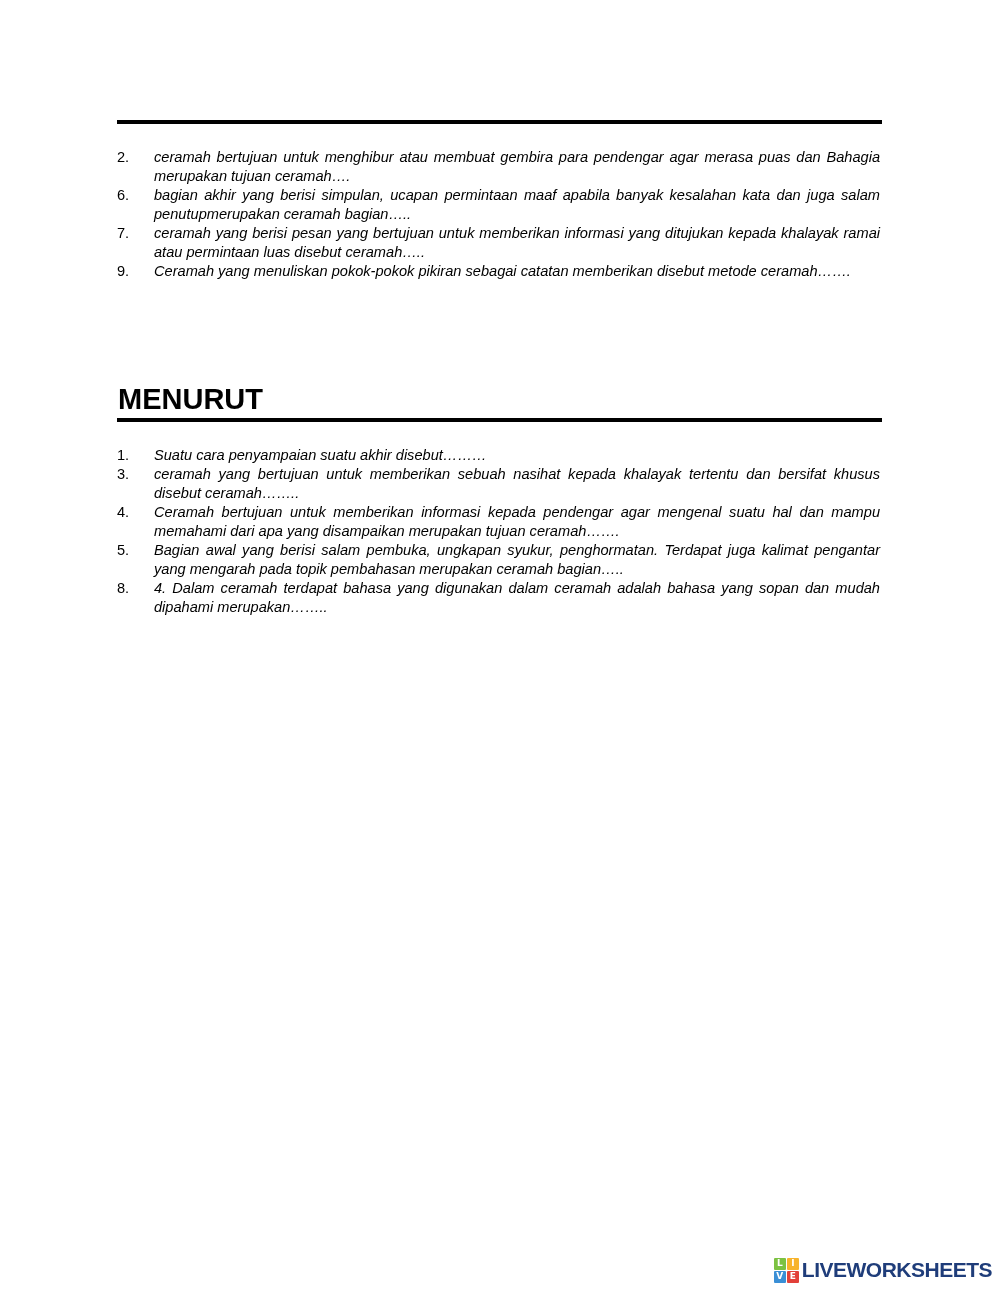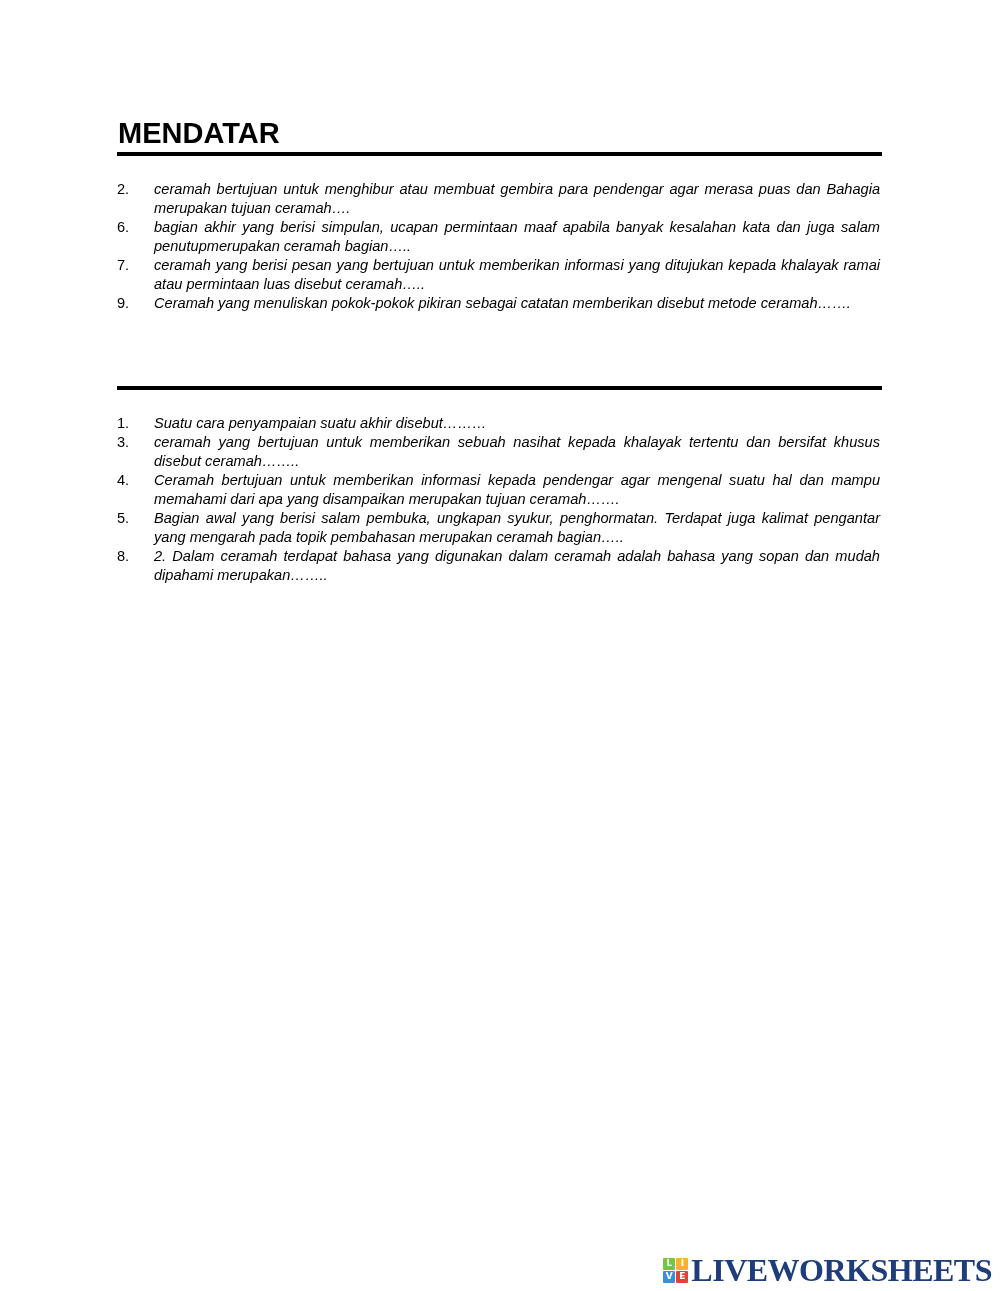--- a/index.html
+++ b/index.html
@@ -80,32 +80,31 @@
       font-size: 9px;
       font-weight: bold;
       color: #fff;
       display: flex;
       align-items: center;
       justify-content: center;
       border-radius: 1px;
       line-height: 1;
     }
     .logo-text {
-      font-family: Liberation Serif, serif;
+      font-family: Liberation Sans, sans-serif;
       font-weight: bold;
-      font-size: 32px;
+      font-size: 21px;
       letter-spacing: -0.5px;
       line-height: 30px;
     }
   </style>
 </head>
 <body>
 
 <div class="section" style="top:117px;">
-  <h1 class="section-title">MENDATAR</h1>
   <div class="rule"></div>
   <ol class="clue-list">
     <li class="clue">
       <span class="clue-num">2.</span>
       <span class="clue-text">ceramah bertujuan untuk menghibur atau membuat gembira para pendengar agar merasa puas dan Bahagia merupakan tujuan ceramah….</span>
     </li>
     <li class="clue">
       <span class="clue-num">6.</span>
       <span class="clue-text">bagian akhir yang berisi simpulan, ucapan permintaan maaf apabila banyak kesalahan kata dan juga salam penutupmerupakan ceramah bagian…..</span>
     </li>
@@ -114,41 +113,42 @@
       <span class="clue-text">ceramah yang berisi pesan yang bertujuan untuk memberikan informasi yang ditujukan kepada khalayak ramai atau permintaan luas disebut ceramah…..</span>
     </li>
     <li class="clue">
       <span class="clue-num">9.</span>
       <span class="clue-text">Ceramah yang menuliskan pokok-pokok pikiran sebagai catatan memberikan disebut metode ceramah…….</span>
     </li>
   </ol>
 </div>
 
 <div class="section" style="top:383px;">
+  <h1 class="section-title">MENURUT</h1>
   <div class="rule"></div>
   <ol class="clue-list">
     <li class="clue">
       <span class="clue-num">1.</span>
       <span class="clue-text">Suatu cara penyampaian suatu akhir disebut………</span>
     </li>
     <li class="clue">
       <span class="clue-num">3.</span>
       <span class="clue-text">ceramah yang bertujuan untuk memberikan sebuah nasihat kepada khalayak tertentu dan bersifat khusus disebut ceramah……..</span>
     </li>
     <li class="clue">
       <span class="clue-num">4.</span>
       <span class="clue-text">Ceramah bertujuan untuk memberikan informasi kepada pendengar agar mengenal suatu hal dan mampu memahami dari apa yang disampaikan merupakan tujuan ceramah…….</span>
     </li>
     <li class="clue">
       <span class="clue-num">5.</span>
       <span class="clue-text">Bagian awal yang berisi salam pembuka, ungkapan syukur, penghormatan. Terdapat juga kalimat pengantar yang mengarah pada topik pembahasan   merupakan ceramah bagian…..</span>
     </li>
     <li class="clue">
       <span class="clue-num">8.</span>
-      <span class="clue-text">2. Dalam ceramah  terdapat  bahasa yang digunakan dalam ceramah adalah bahasa yang sopan dan mudah dipahami merupakan……..</span>
+      <span class="clue-text">4. Dalam ceramah  terdapat  bahasa yang digunakan dalam ceramah adalah bahasa yang sopan dan mudah dipahami merupakan……..</span>
     </li>
   </ol>
 </div>
 
 <div class="footer-logo">
   <div class="logo-grid">
     <span class="logo-cell" style="background:#7cc242;">L</span>
     <span class="logo-cell" style="background:#f7b32b;">I</span>
     <span class="logo-cell" style="background:#3a8fd6;">V</span>
     <span class="logo-cell" style="background:#e2403a;">E</span>

